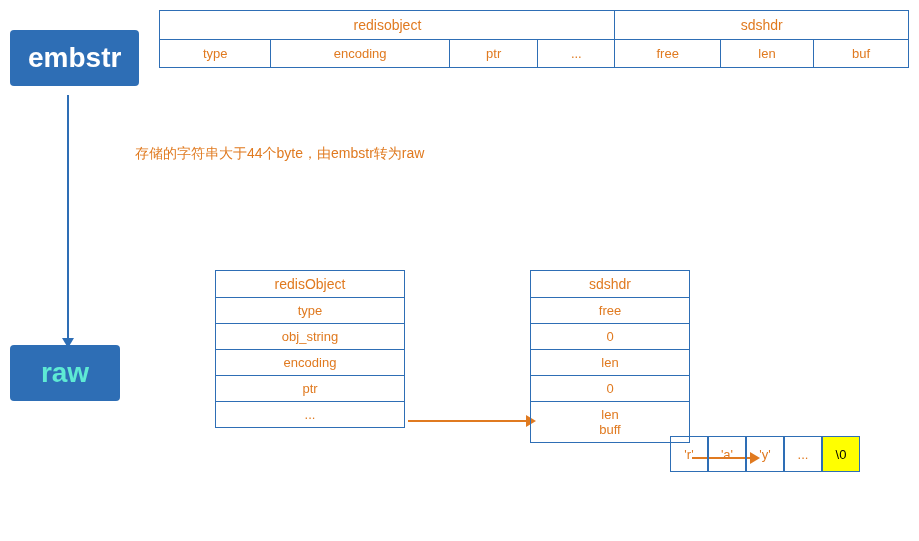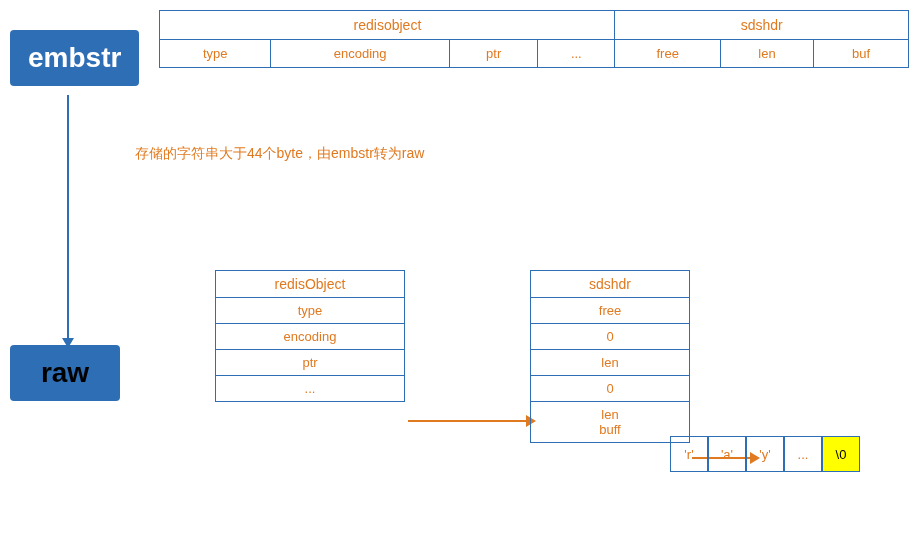--- a/index.html
+++ b/index.html
@@ -92,21 +92,21 @@
       font-size: 14px;
       margin-left: 15px;
     }
 
     
     .raw-box {
       position: absolute;
       left: 10px;
       top: 345px;
       background: #2e6eb5;
-      color: #000000;
+      color: #5eead4;
       font-size: 28px;
       font-weight: bold;
       padding: 12px 22px;
       border-radius: 4px;
       min-width: 110px;
       text-align: center;
     }
 
     
     .redis-table-bottom {
@@ -252,20 +252,23 @@
 
 <table class="redis-table-bottom">
   <tbody>
     <tr>
         <td class="header-cell">redisObject</td>
       </tr>
     <tr>
         <td>type</td>
       </tr>
     <tr>
+        <td>obj_string</td>
+      </tr>
+    <tr>
         <td>encoding</td>
       </tr>
     <tr>
         <td>ptr</td>
       </tr>
     <tr>
         <td>...</td>
       </tr>
   </tbody>
 </table>

